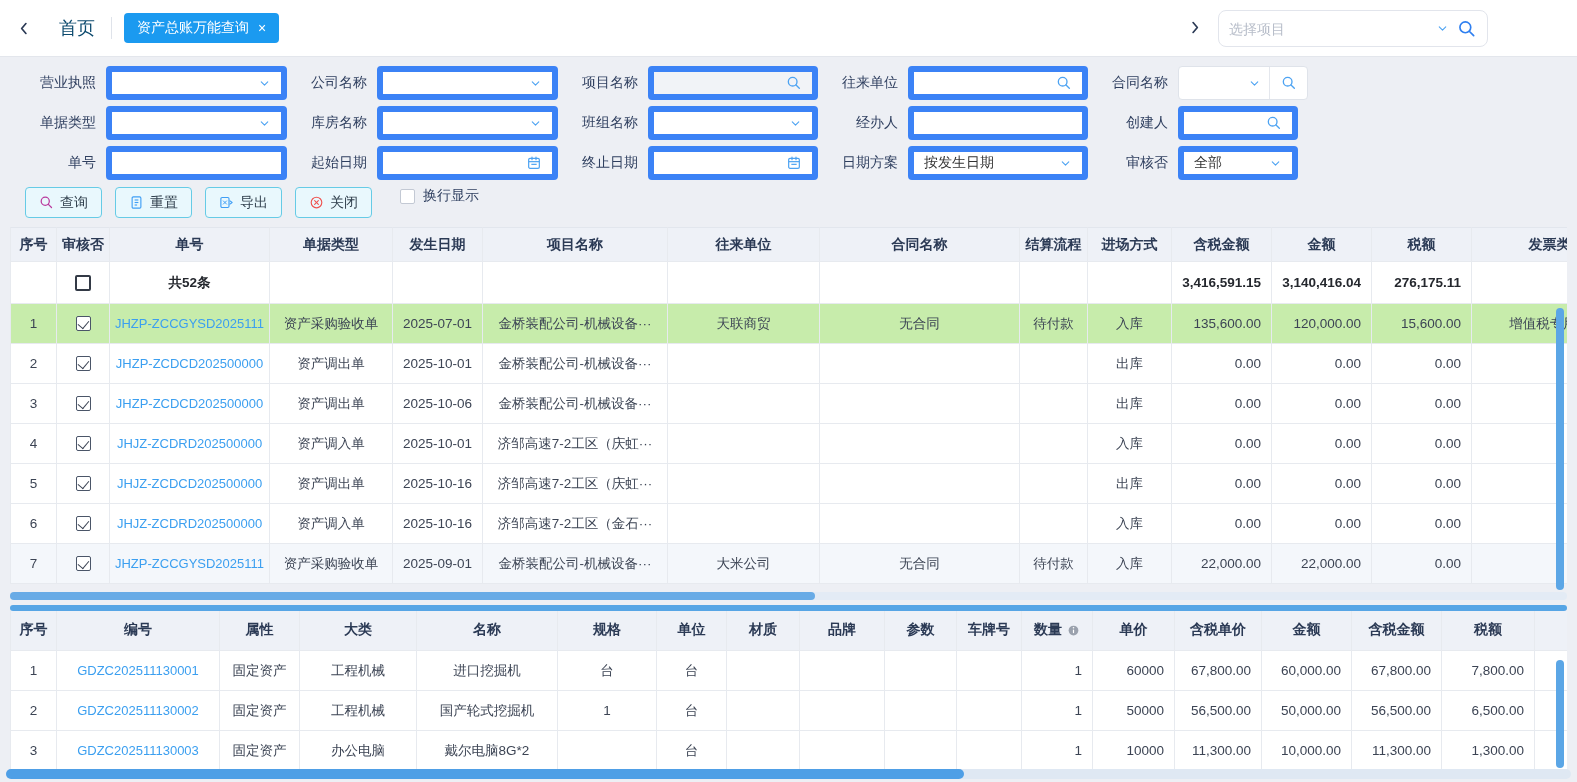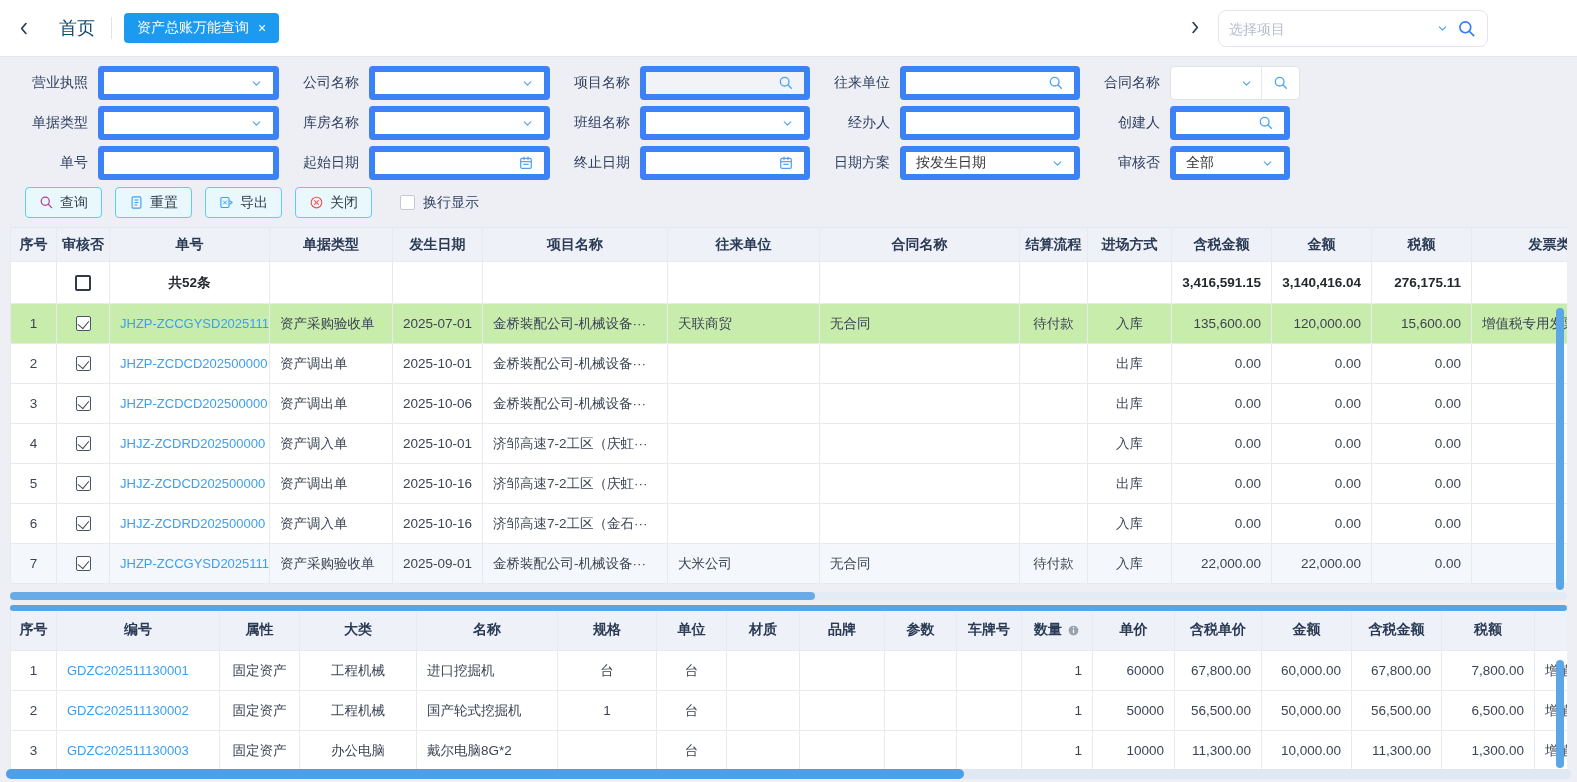--- a/index.html
+++ b/index.html
@@ -14,52 +14,52 @@
 .tab-active{margin-left:12px;height:30px;background:#1b9af0;border-radius:4px;color:#fff;font-size:14px;display:flex;align-items:center;padding:3px 13px;gap:9px;cursor:pointer}
 .tab-close{cursor:pointer;font-size:14px}
 .fwd{position:absolute;left:1186px;top:19px}
 .proj-select{position:absolute;left:1218px;top:10px;width:270px;height:37px;background:#fff;border:1px solid #e2e5ec;border-radius:8px;display:flex;align-items:center;padding:0 10px;gap:8px}
 .proj-select input{border:none;outline:none;flex:1;font-size:14px;color:#333;min-width:0;background:transparent}
 .proj-select input::placeholder{color:#b7bdc9}
 .proj-mag{color:#2e7ff0}
 
 .ic{flex:none;display:block}
 
-.filters{padding:9px 0 0 8px}
+.filters{padding:9px 0 0 16px}
 .frow{display:flex;align-items:center;height:34px;margin-bottom:6px}
 .flabel{width:80px;text-align:right;margin-right:10px;font-size:14px;color:#2f3f5f;flex:none;white-space:nowrap}
 .ctrl{height:34px;background:#fff;border:6px solid #3b82f6;border-radius:4px;display:flex;align-items:center;padding:0 10px;flex:none;gap:6px}
 .ctrl .selval{flex:1;font-size:14px;color:#333;white-space:nowrap}
 .ctrl .spacer{flex:1}
 .w181{width:181px}.w170{width:170px}.w180{width:180px}.w120{width:120px}.w112{width:120px}
 .grayed{background:#f1f3f7}
 .blue{color:#4da3f2}
 .combo{width:130px;height:34px;background:#fff;border:1px solid #dfe3ea;border-radius:4px;display:flex;align-items:stretch;flex:none}
 .combo-sel{flex:1;display:flex;align-items:center;justify-content:flex-end;padding:0 8px;border-right:1px solid #e4e7ed}
 .combo-search{width:37px;display:flex;align-items:center;justify-content:center}
 
-.toolbar{display:flex;align-items:center;margin:7px 0 0 25px;height:31px}
+.toolbar{display:flex;align-items:flex-start;margin:7px 0 0 25px;height:31px}
 .btn{display:inline-flex;align-items:center;gap:6px;height:31px;padding:0 13px;background:#e9f8fd;border:1px solid #66cbe6;border-radius:4px;font-size:14px;color:#31404e;cursor:pointer;margin-right:13px}
 .ic-q{color:#b93a9e}.ic-r{color:#3f9ef5}.ic-e{color:#3f9ef5}.ic-c{color:#ef5350}
 .wrap-check{display:flex;gap:8px;align-items:center;font-size:14px;color:#2f3f5f;margin-left:15px}
 .cb-light{width:15px;height:15px;border:1px solid #c3c9d4;border-radius:2px;background:#fff;flex:none;cursor:pointer}
 
 .tablewrap{margin:9px 0 0 10px;width:1557px;overflow:hidden;background:#c4b5fd}
 .dwrap{margin-top:25px}
 .mrow,.drow{display:grid;align-items:stretch}
 .mrow{grid-template-columns:47px 53px 160px 123px 90px 185px 152px 200px 68px 84px 100px 100px 100px 170px;width:1632px}
 .drow{grid-template-columns:47px 163px 80px 117px 141px 99px 70px 73px 85px 72px 65px 71px 82px 87px 90px 90px 93px 160px;width:1675px}
 .cell{display:flex;align-items:center;padding:0 10px;border-right:1px solid #e7eaef;border-bottom:1px solid #e7eaef;font-size:13.5px;color:#3c4454;overflow:hidden;white-space:nowrap;height:40px;background:#fff}
 .cell:first-child{border-left:1px solid #e7eaef}
 .hrow .cell{background:#eef1f7;height:35px;font-weight:600;color:#2b3a55;justify-content:center;border-top:1px solid #e2e6ed;font-size:14px;gap:5px}
 .drow.hrow .cell{height:42px}
 .sum .cell{height:42px;font-weight:700;color:#25282e}
 .sel .cell{background:#c7ecab}
 .alt .cell{background:#f4f7fb}
-.c{justify-content:center}.r{justify-content:flex-end}.l{justify-content:flex-start}
+.c{justify-content:center}.r{justify-content:flex-end}.l{justify-content:center}
 .link{color:#3b9ff0;text-decoration:none;cursor:pointer;font-size:13px}
 
 .cb{width:15px;height:15px;border:1.6px solid #4a5568;border-radius:2px;background:#fff;position:relative;display:inline-block;cursor:pointer;flex:none}
 .cb.big{width:16px;height:16px;border-width:2px;border-color:#333a46}
 .cb.checked::after{content:"";position:absolute;left:3.2px;top:0.6px;width:5.5px;height:9px;border-right:1.8px solid #3c4454;border-bottom:1.8px solid #3c4454;transform:rotate(40deg)}
 .info-ic{color:#9aa1ad}
 
 .hscroll{position:absolute;left:10px;top:592px;width:1557px;height:8px;background:#e3ebf5;border-radius:4px}
 .hscroll .thumb{width:805px;height:8px;background:#68abe6;border-radius:4px}
 .bluebar{position:absolute;left:10px;top:605px;width:1557px;height:6px;background:#57a5e5;border-radius:3px}

